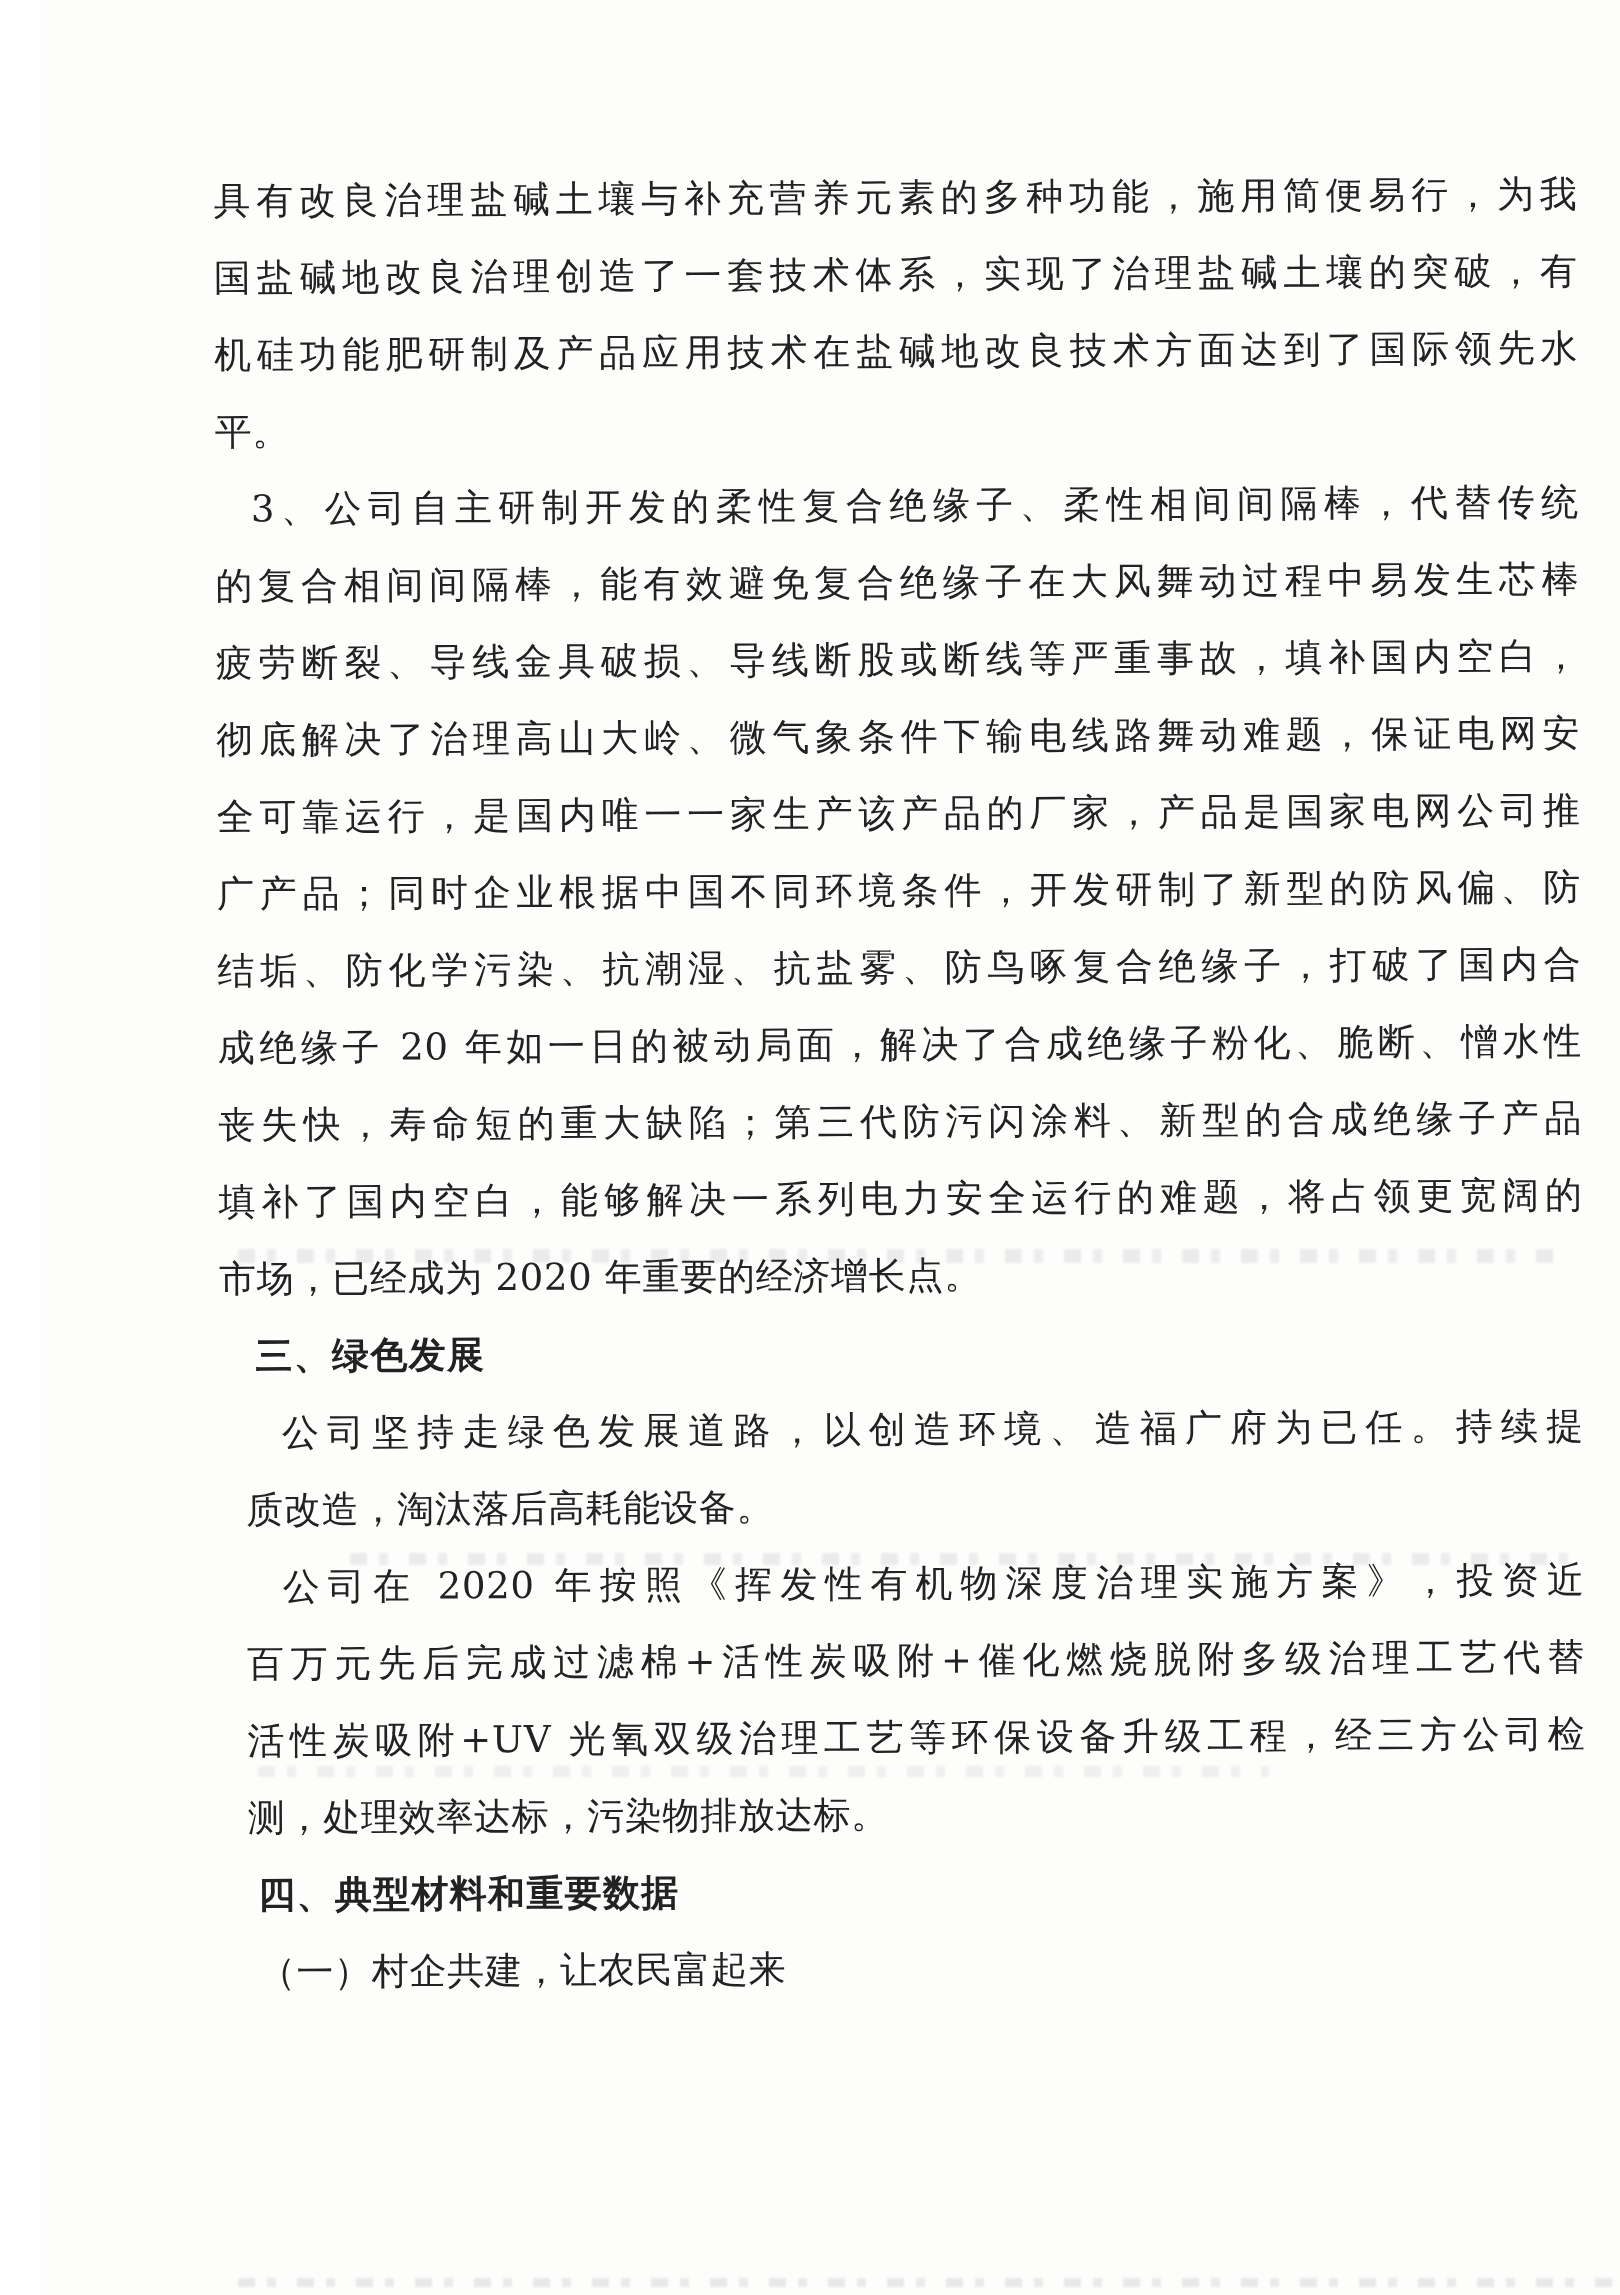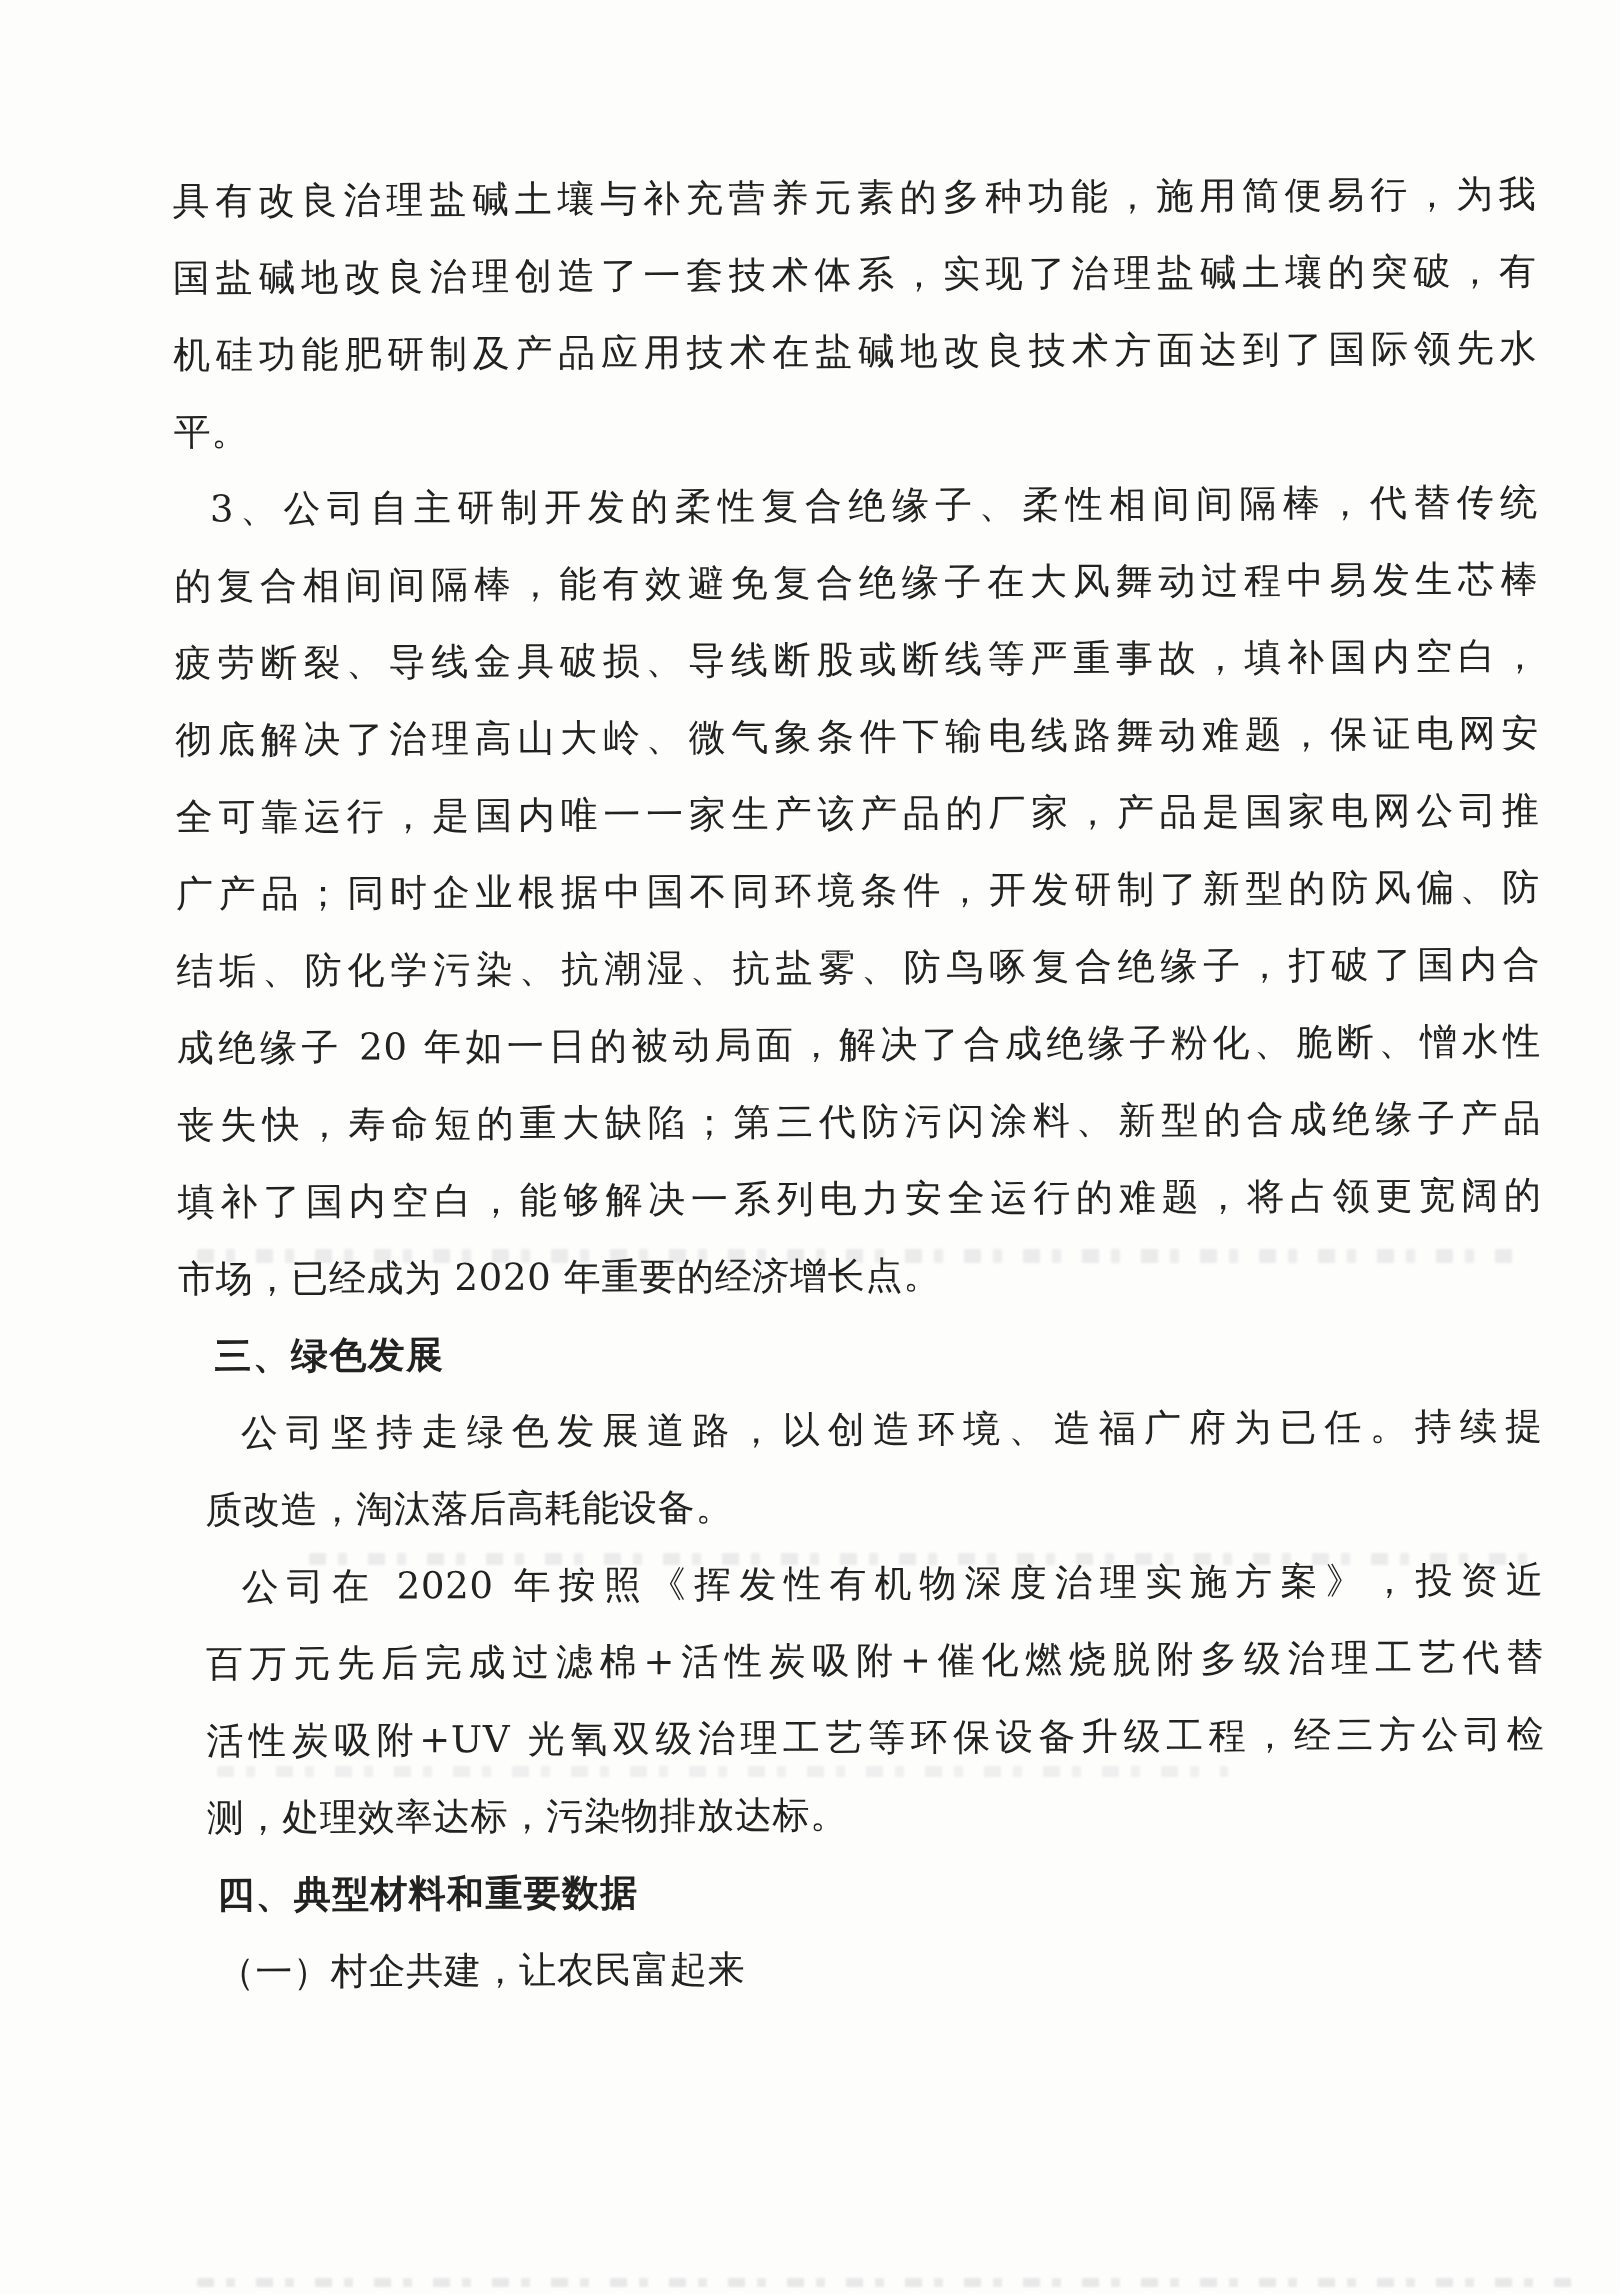--- a/index.html
+++ b/index.html
@@ -5,20 +5,21 @@
   html, body { margin: 0; padding: 0; }
   body {
     width: 1621px; height: 2295px;
     background: #ffffff;
     font-family: "DejaVu Serif", "Liberation Serif", serif;
     overflow: hidden;
   }
   .sheet {
     position: absolute; inset: 0;
     background: #fdfdfc;
+    margin-left: 41px;
   }
   .content {
     position: absolute;
     left: 177px; top: 159px;
     width: 1364px;
     transform: rotate(-0.3deg);
     color: #222;
   }
   .line {
     height: 77px;

